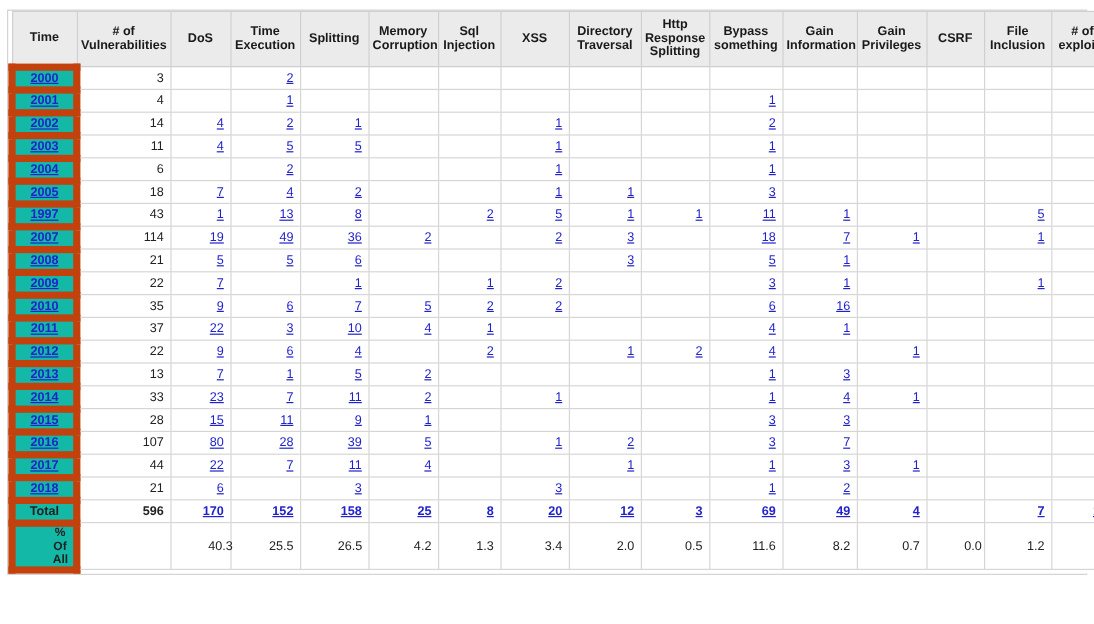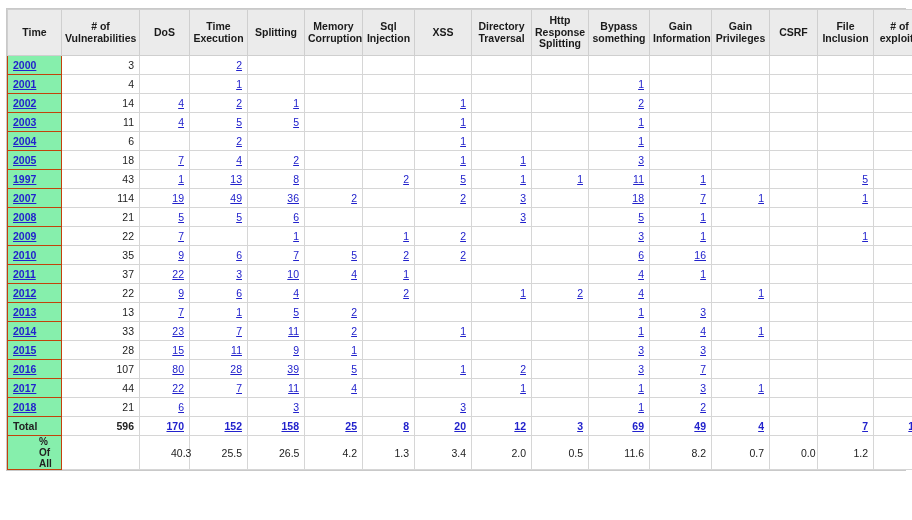--- a/index.html
+++ b/index.html
@@ -83,24 +83,24 @@
   table.vuln tbody tr {
     height: 19px;
   }
   table.vuln tbody td {
     text-align: right;
     vertical-align: middle;
     height: 19px;
     color: #222222;
   }
   table.vuln tbody td.year-cell {
-    background: #86efac;
-    text-align: left;
+    background: #14b8a6;
+    text-align: center;
     font-weight: normal;
-    border: 1px solid #c2410c;
+    border: 6px solid #c2410c;
   }
   table.vuln tbody tr.total-row td,
   table.vuln tbody tr.pct-row td {
     font-weight: bold;
   }
   table.vuln tbody tr.total-row td.year-cell,
   table.vuln tbody tr.pct-row td.year-cell {
     font-weight: bold;
   }
   table.vuln tbody tr.pct-row td {

